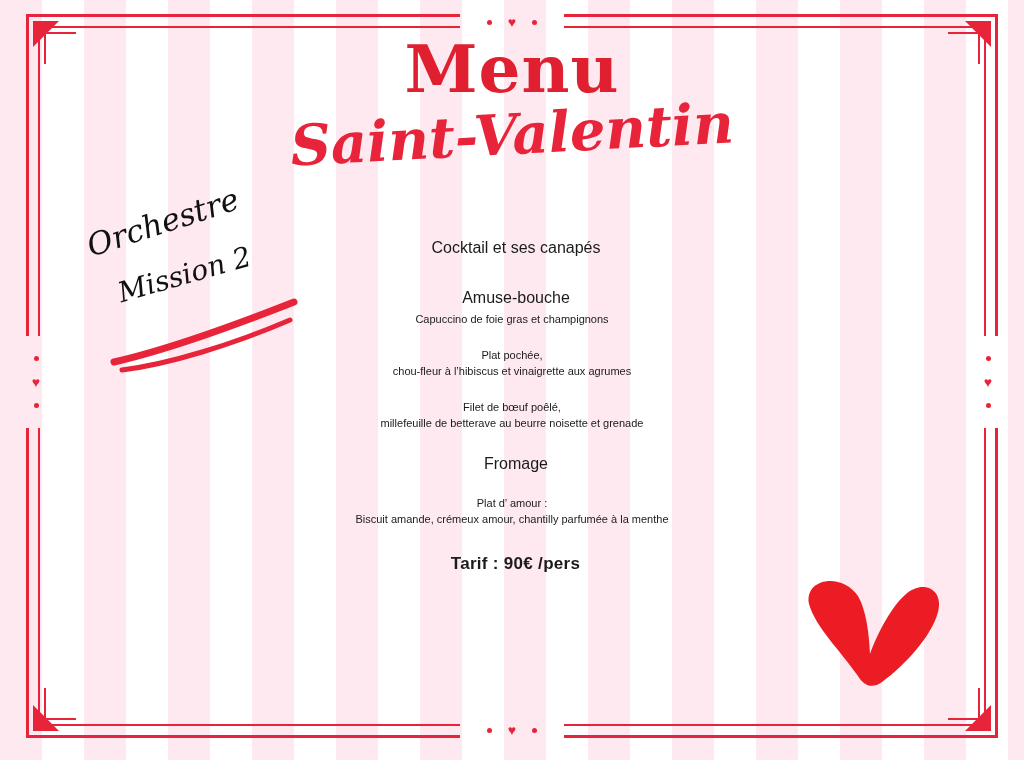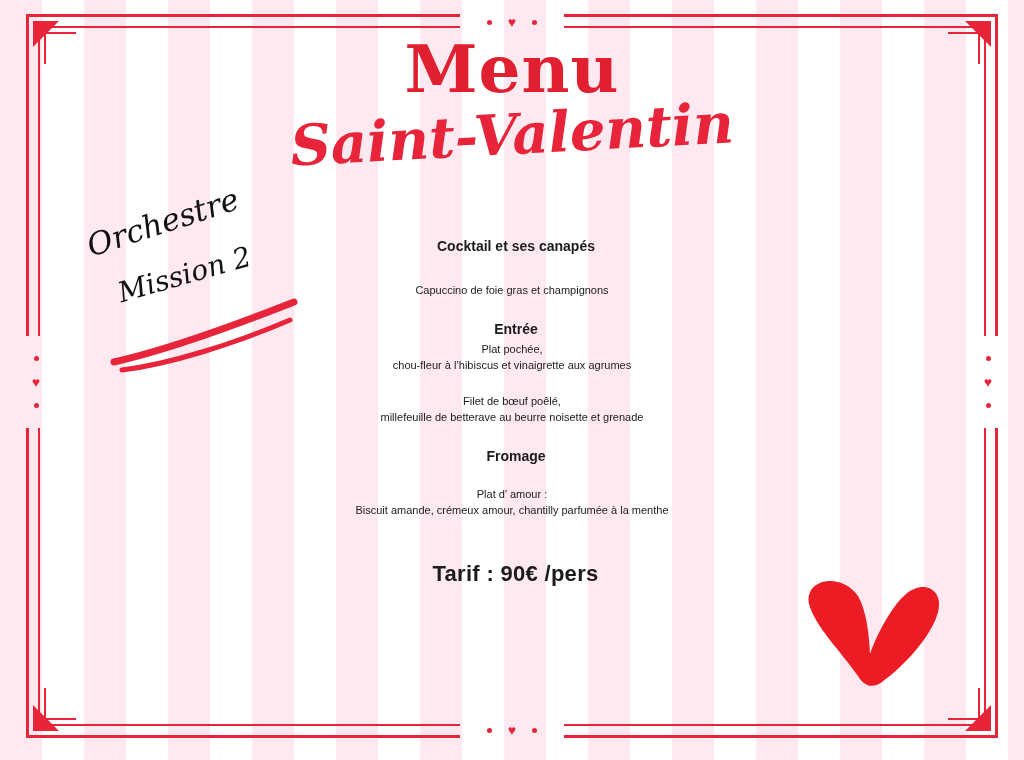--- a/index.html
+++ b/index.html
@@ -168,34 +168,34 @@
     position: absolute;
     left: 0;
     right: 0;
     top: 236px;
     text-align: center;
     color: #1b1b1b;
   }
   .course { margin-bottom: 20px; }
   .course:first-child { margin-bottom: 26px; }
   .course-title {
-    font-weight: bold;
-    font-size: 14px;
+    font-weight: normal;
+    font-size: 16px;
     line-height: 1.5;
     margin: 0 0 2px 8px;
   }
   .course-line {
     font-size: 11px;
     line-height: 1.45;
     margin: 0;
   }
   .price {
-    margin-top: 42px;
+    margin-top: 26px;
     font-weight: bold;
-    font-size: 22px;
+    font-size: 17px;
     letter-spacing: .3px;
     padding-left: 7px;
   }
 
   
   .orchestre {
     position: absolute;
     left: 78px;
     top: 196px;
     width: 240px;
@@ -287,25 +287,25 @@
     </svg>
   </div>
 
   <div class="menu">
 
     <div class="course">
       <p class="course-title">Cocktail et ses canapés</p>
     </div>
 
     <div class="course">
+      <p class="course-title">Amuse-bouche</p>
       <p class="course-line">Capuccino de foie gras et champignons</p>
     </div>
 
     <div class="course">
-      <p class="course-title">Entrée</p>
       <p class="course-line">Plat pochée,</p>
       <p class="course-line">chou-fleur à l’hibiscus et vinaigrette aux agrumes</p>
     </div>
 
     <div class="course">
       <p class="course-line">Filet de bœuf poêlé,</p>
       <p class="course-line">millefeuille de betterave au beurre noisette et grenade</p>
     </div>
 
     <div class="course">

